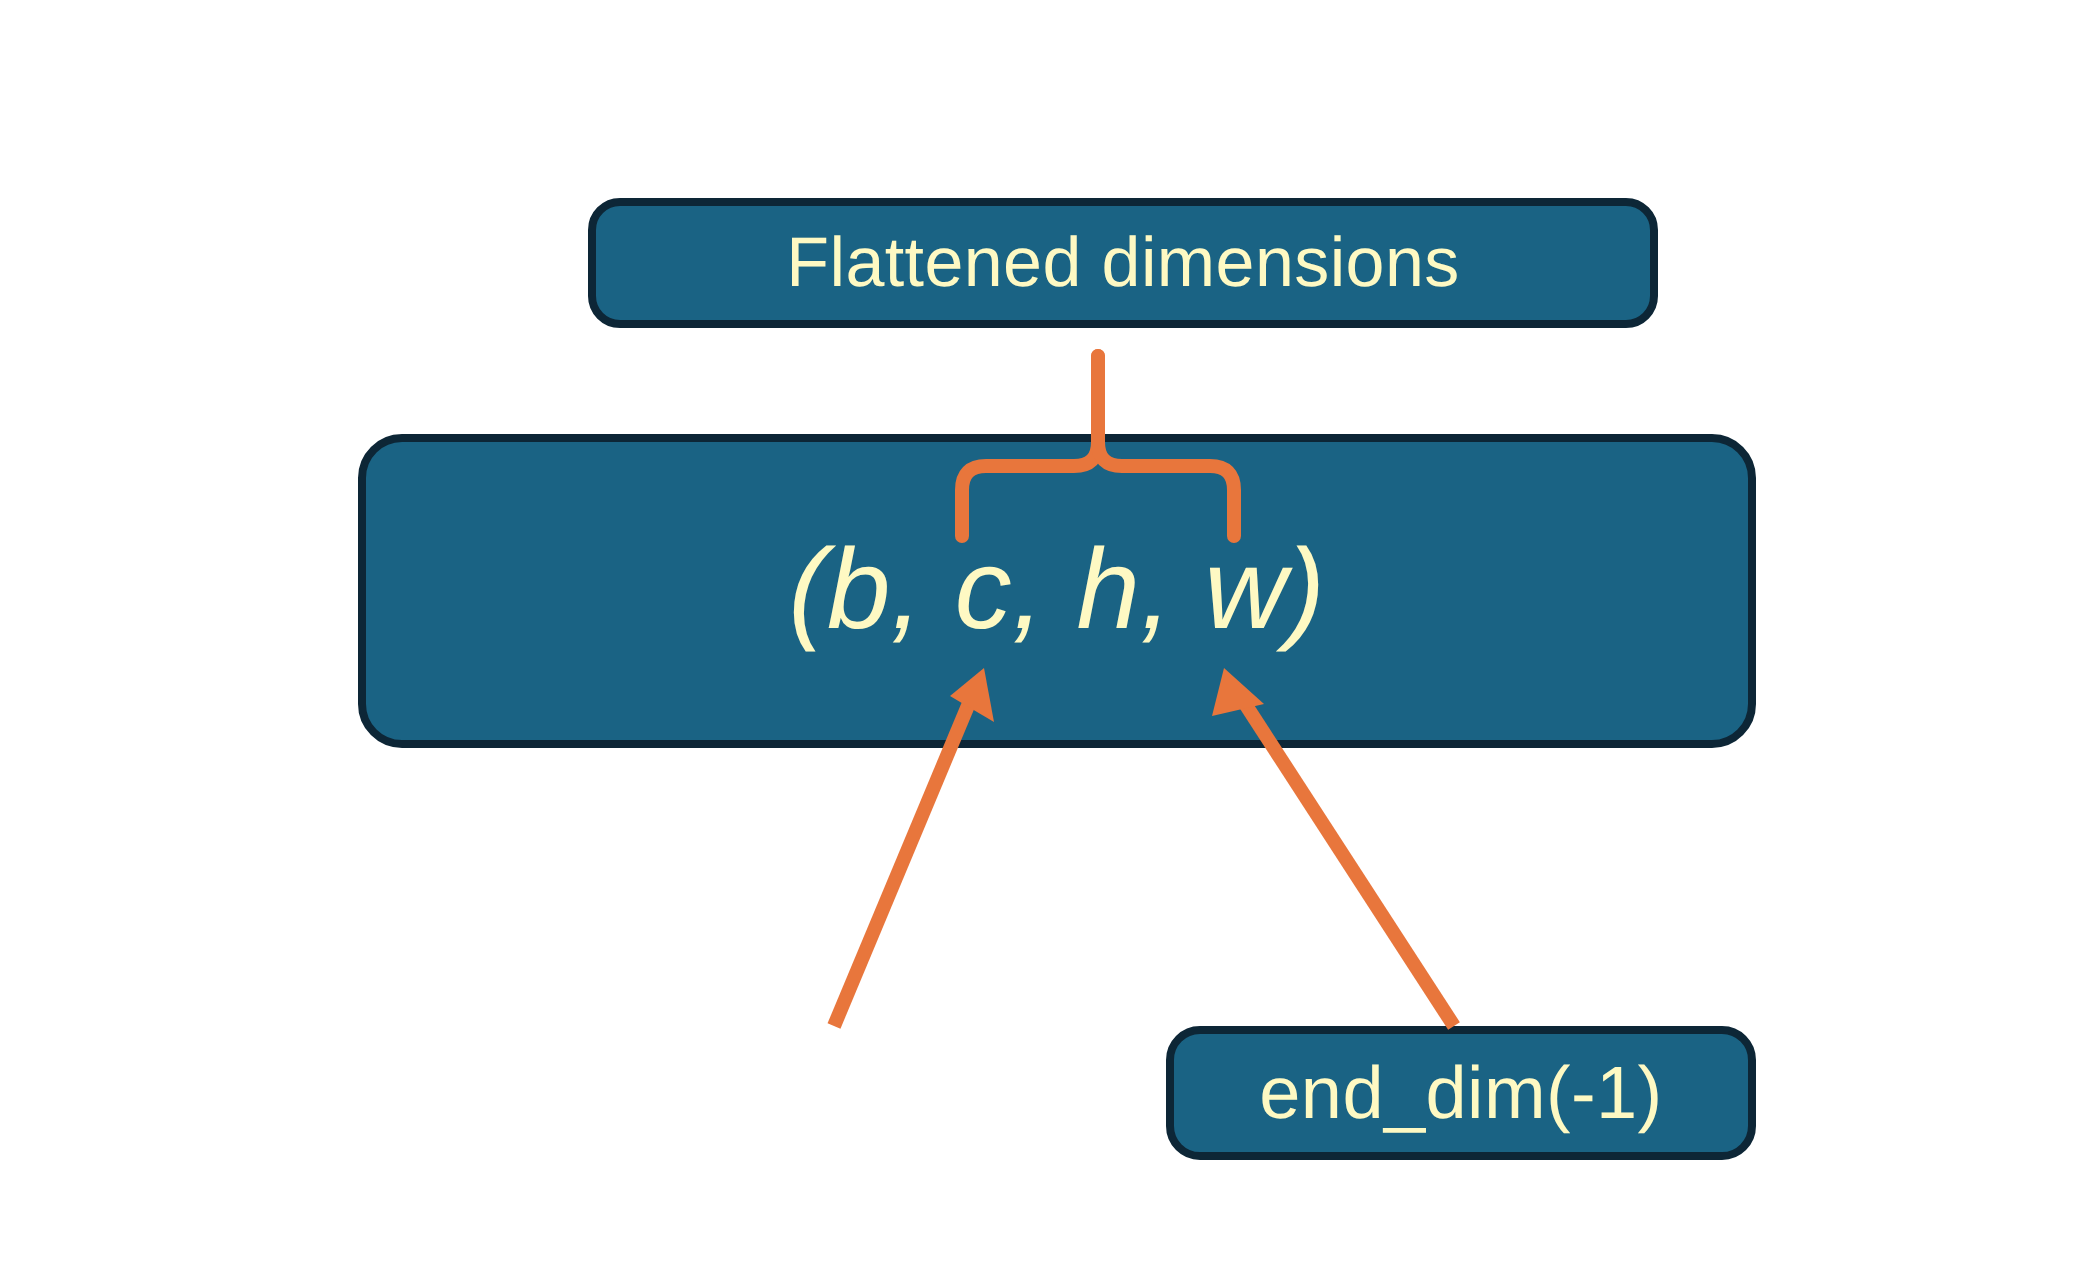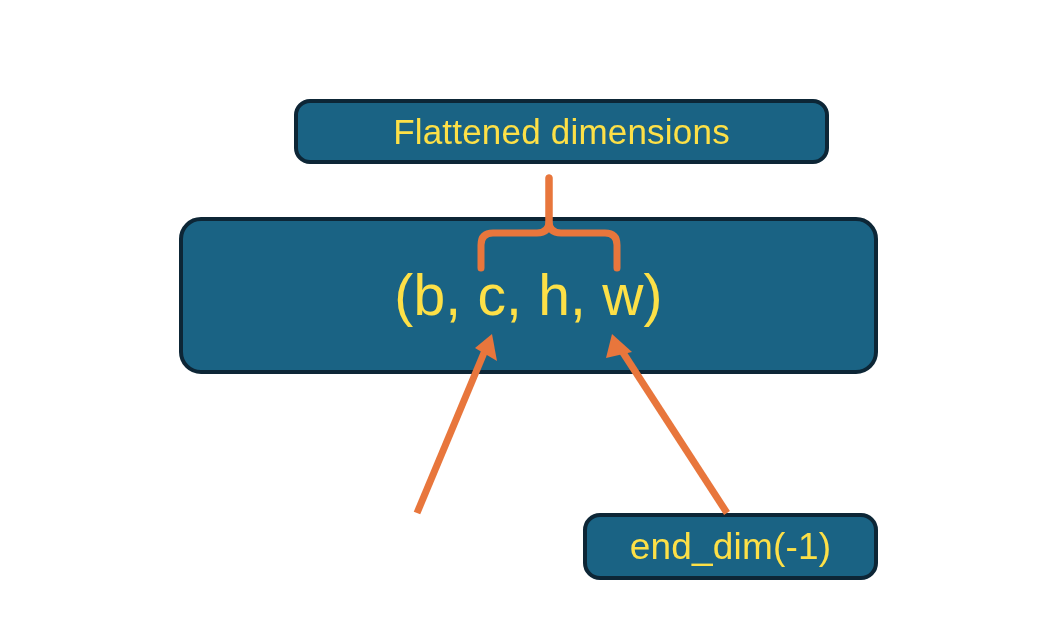--- a/index.html
+++ b/index.html
@@ -23,21 +23,21 @@
     background: #1a6384;
     border: 4px solid #0d2636;
     border-radius: 20px;
     display: flex;
     align-items: center;
     justify-content: center;
     color: #ffffff;
     z-index: 2;
   }
   .node-label {
-    color: #fde047;
+    color: #fef9c3;
     font-weight: 400;
     line-height: 1;
     white-space: nowrap;
     letter-spacing: 0.2px;
   }
 
   
   #node-flattened {
     left: 294px;
     top: 99px;
@@ -48,21 +48,21 @@
   #node-flattened .node-label { font-size: 35px; }
 
   
   #node-dims {
     left: 179px;
     top: 217px;
     width: 699px;
     height: 157px;
     border-radius: 22px;
   }
-  #node-dims .node-label { font-size: 57px; }
+  #node-dims .node-label { font-size: 57px; font-style: italic; }
 
   
   #node-start-dim {
     left: 268px;
     top: 513px;
     width: 297px;
     height: 67px;
     border-radius: 17px;
   }
   #node-start-dim .node-label { font-size: 37px; }

